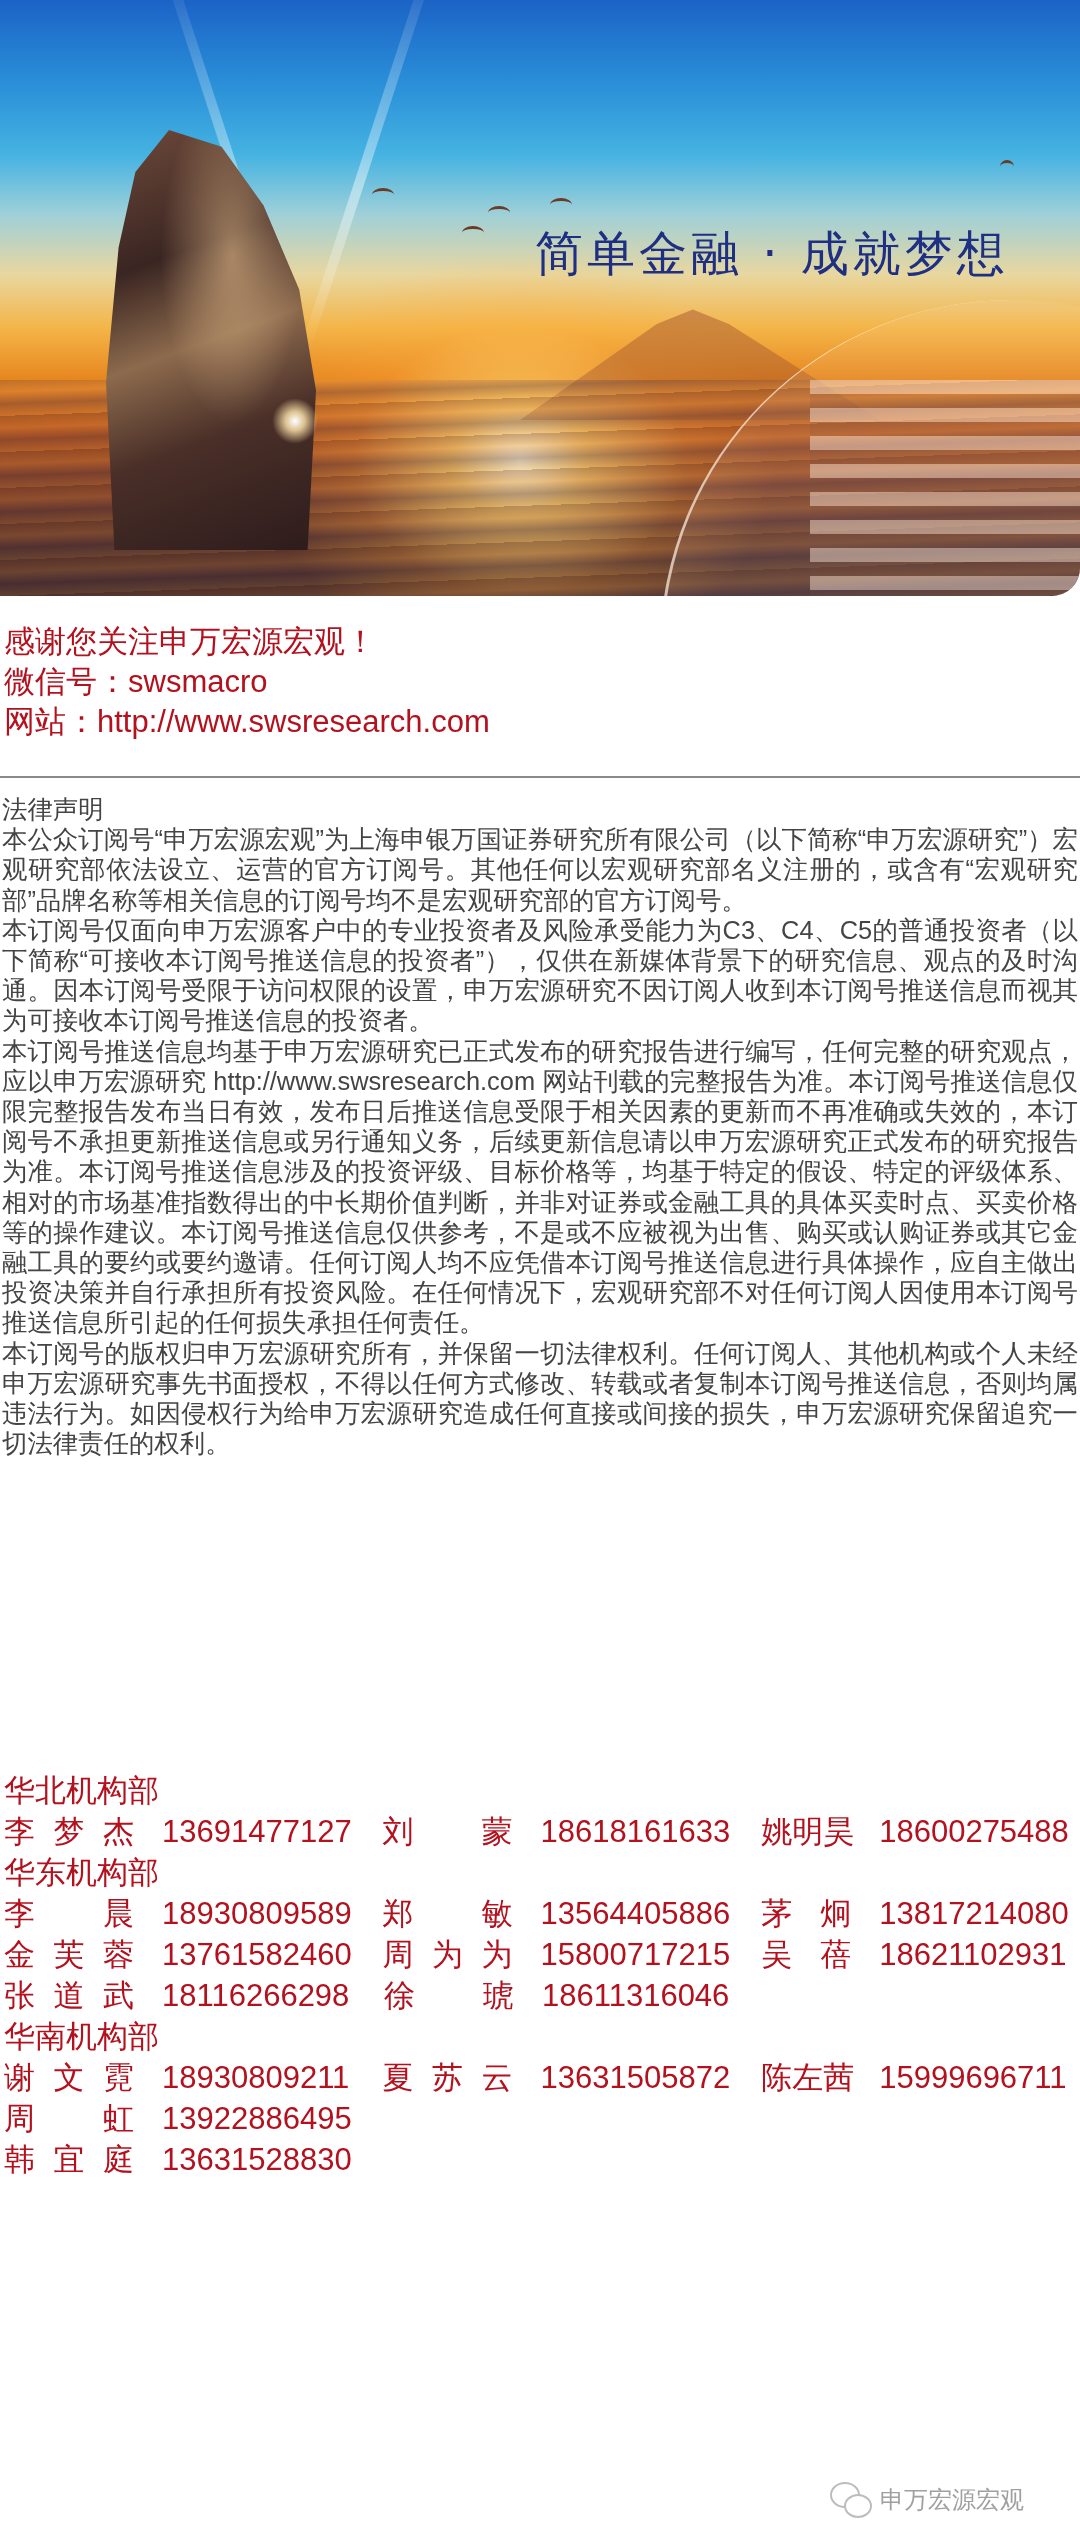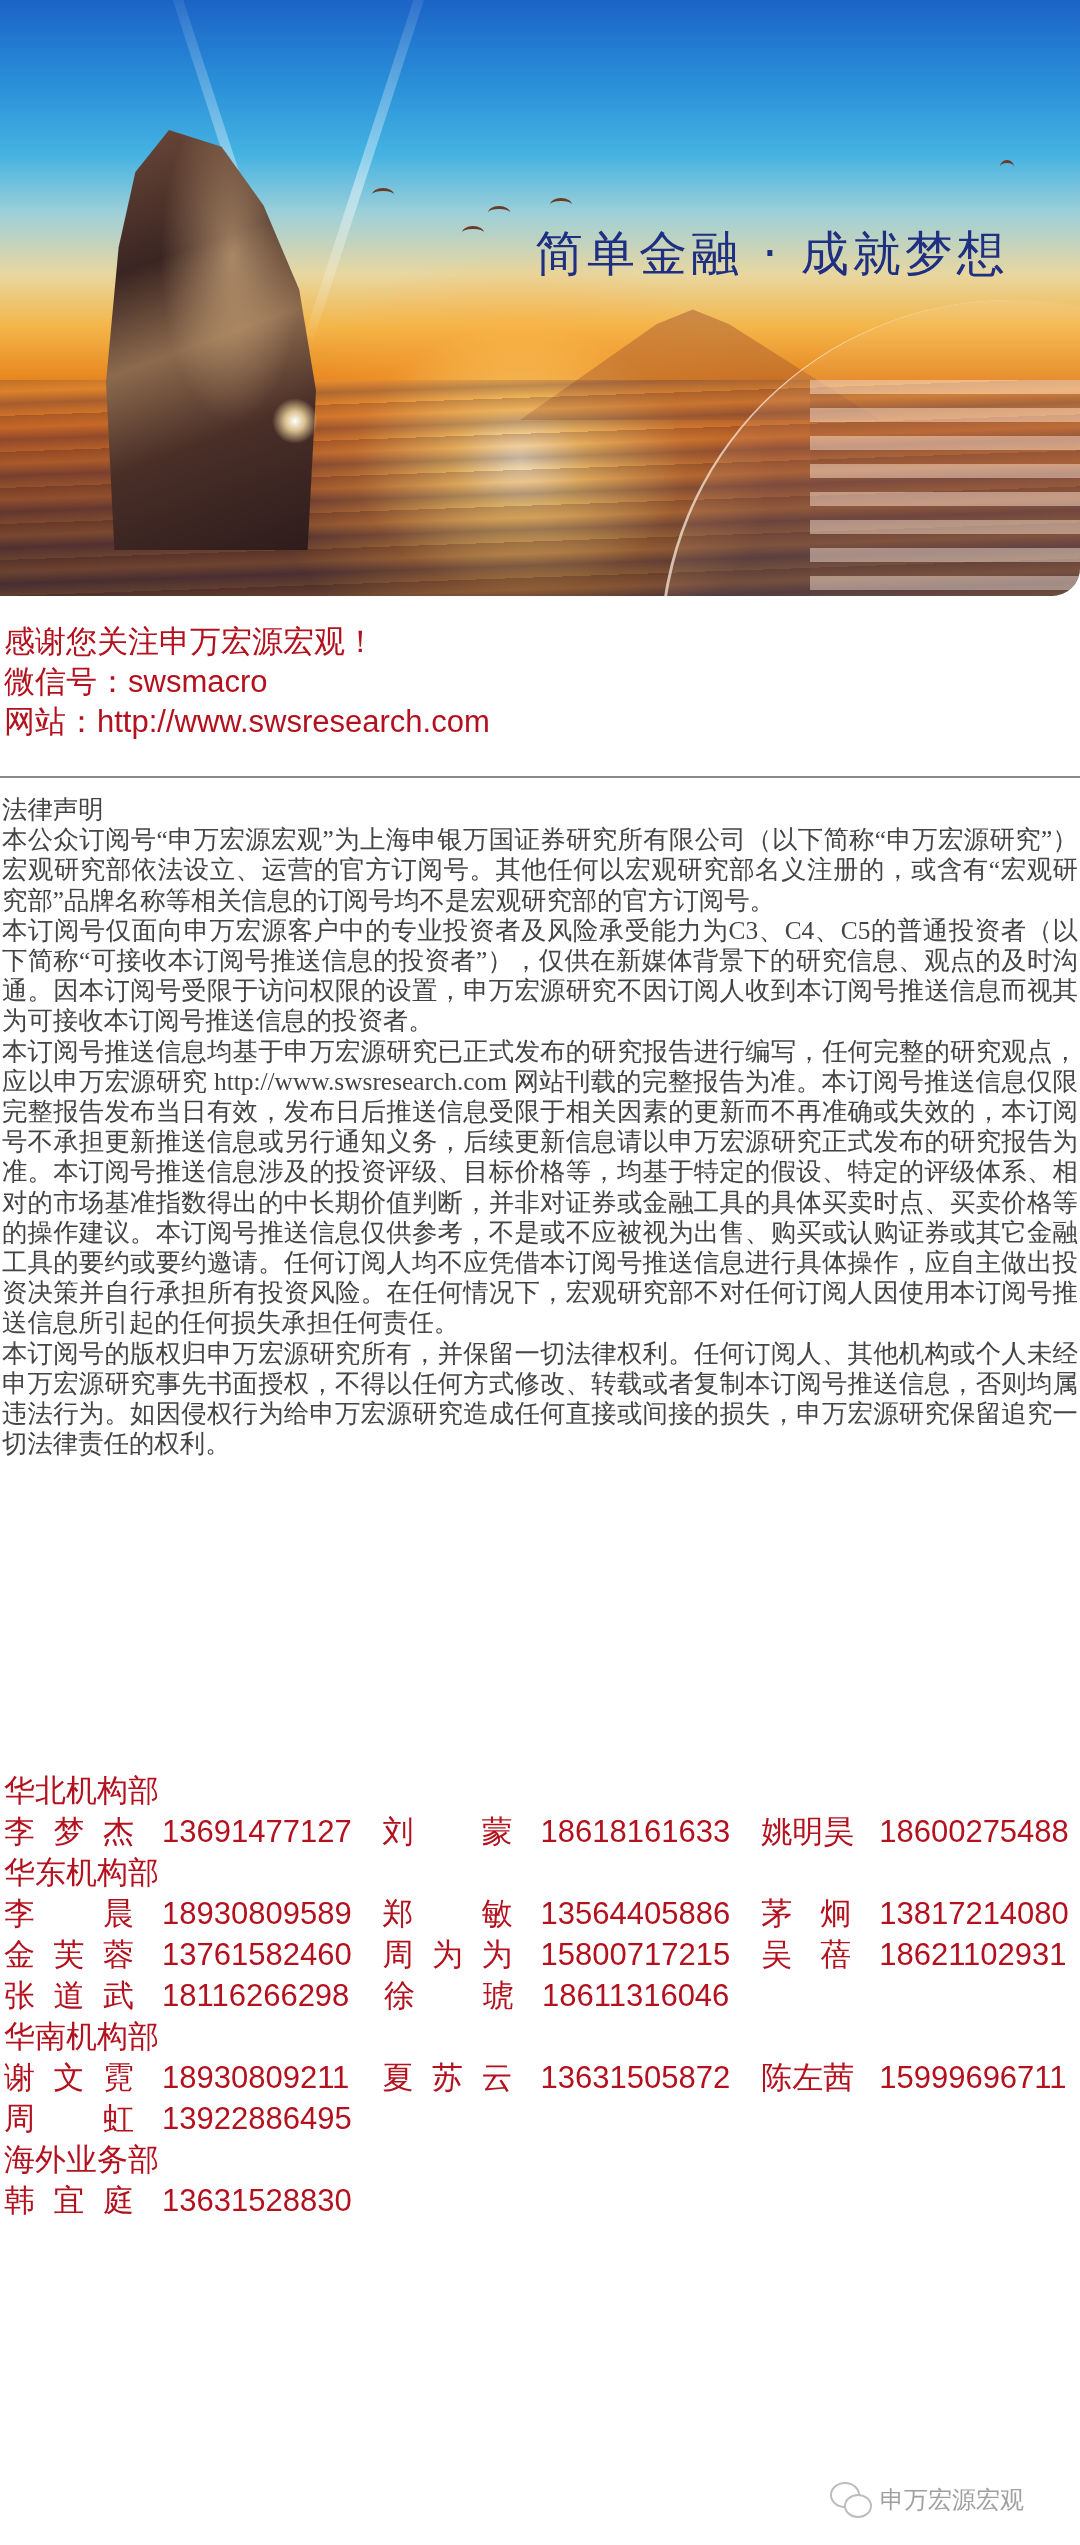--- a/index.html
+++ b/index.html
@@ -107,21 +107,21 @@
     position: absolute; left: 0; top: 776px;
     width: 1080px; height: 2px; background: #8a8a8a;
   }
 
   
   .legal {
     position: absolute; left: 2px; top: 794px;
     width: 1076px;
     color: #444444;
     font-size: 25.4px; line-height: 30.2px;
-    font-family: Liberation Serif, serif;
+    font-family: Liberation Sans, sans-serif;
   }
   .legal p { margin: 0; text-align: justify; }
 
   
   .contact {
     position: absolute; left: 4px; top: 1770px;
     width: 1076px;
     color: #b3111e;
     font-size: 31px; line-height: 41px;
     font-family: "DejaVu Sans", sans-serif;
@@ -266,21 +266,20 @@
         <span class="phone">15999696711</span>
       </div>
   </div>
   <div class="row">
     <div class="cell c0">
         <span class="name">周虹</span>
         <span class="phone">13922886495</span>
       </div>
   </div>
 
-  <p class="dept">海外业务部</p>
   <div class="row">
     <div class="cell c0">
         <span class="name">韩宜庭</span>
         <span class="phone">13631528830</span>
       </div>
   </div>
 </div>
 
 <div class="footer-logo">
   <span class="wechat-icon">

